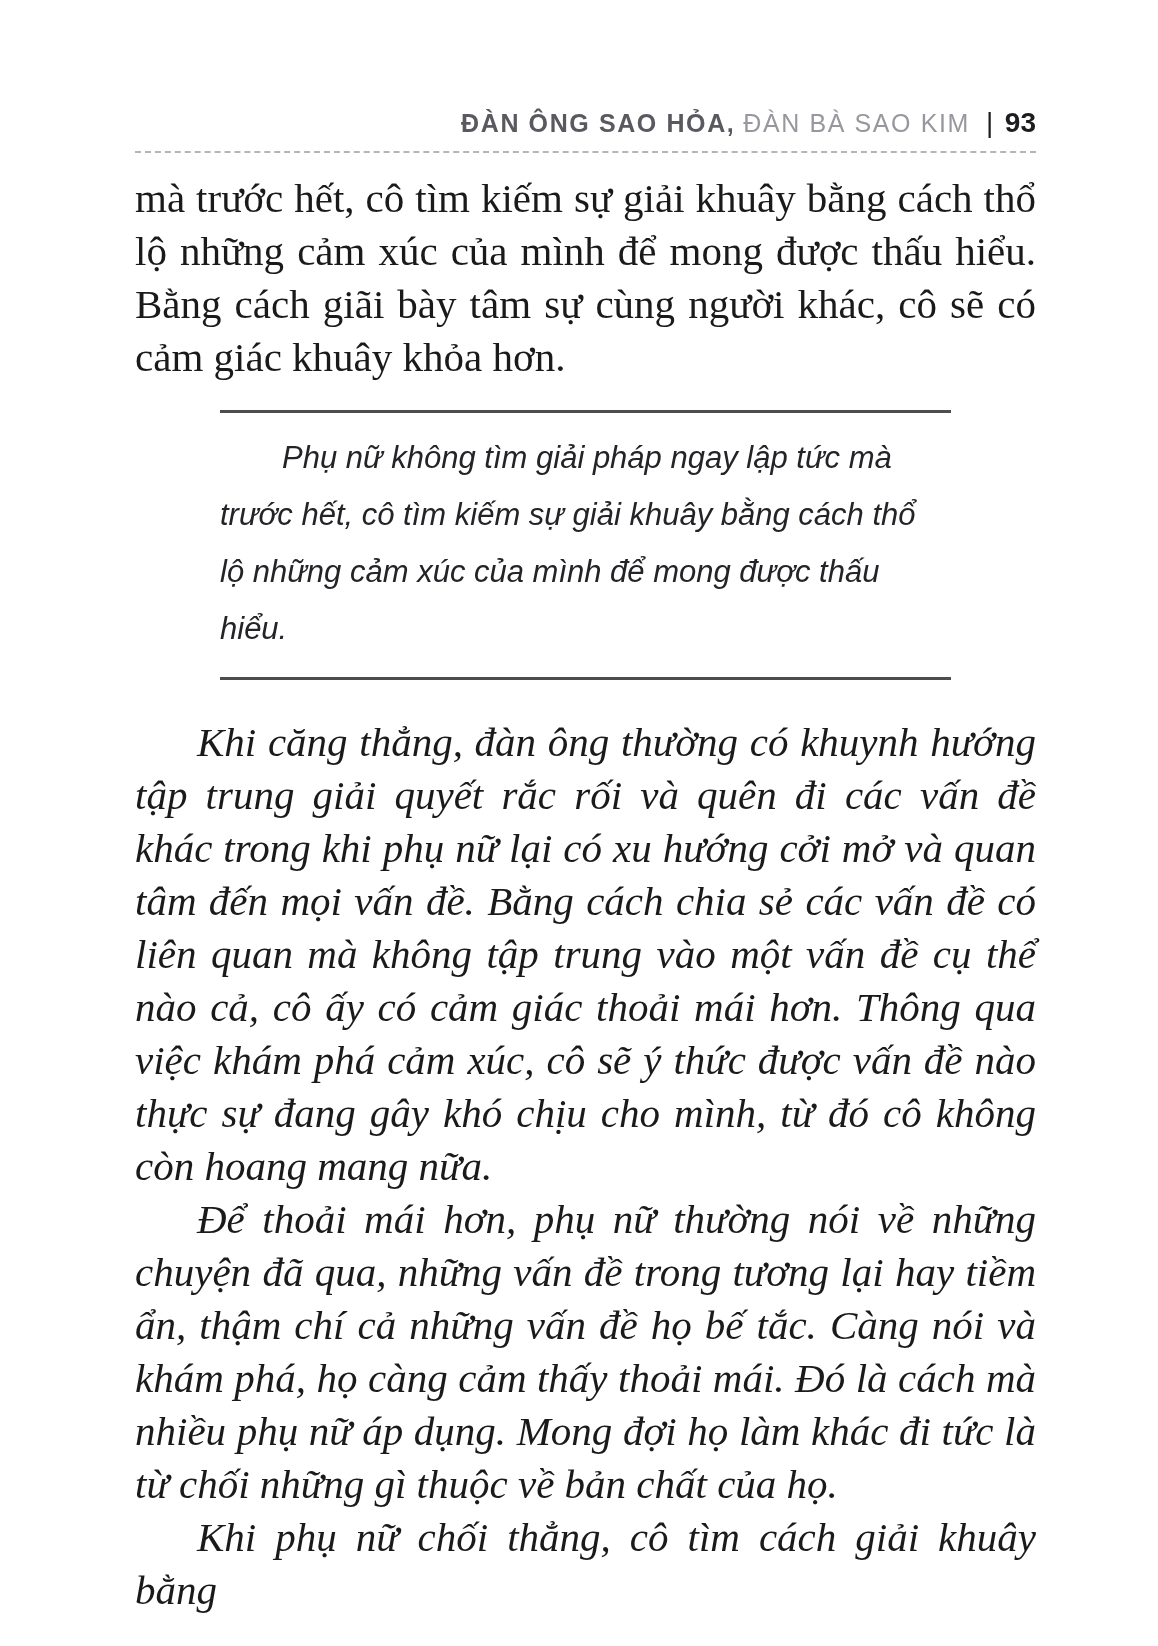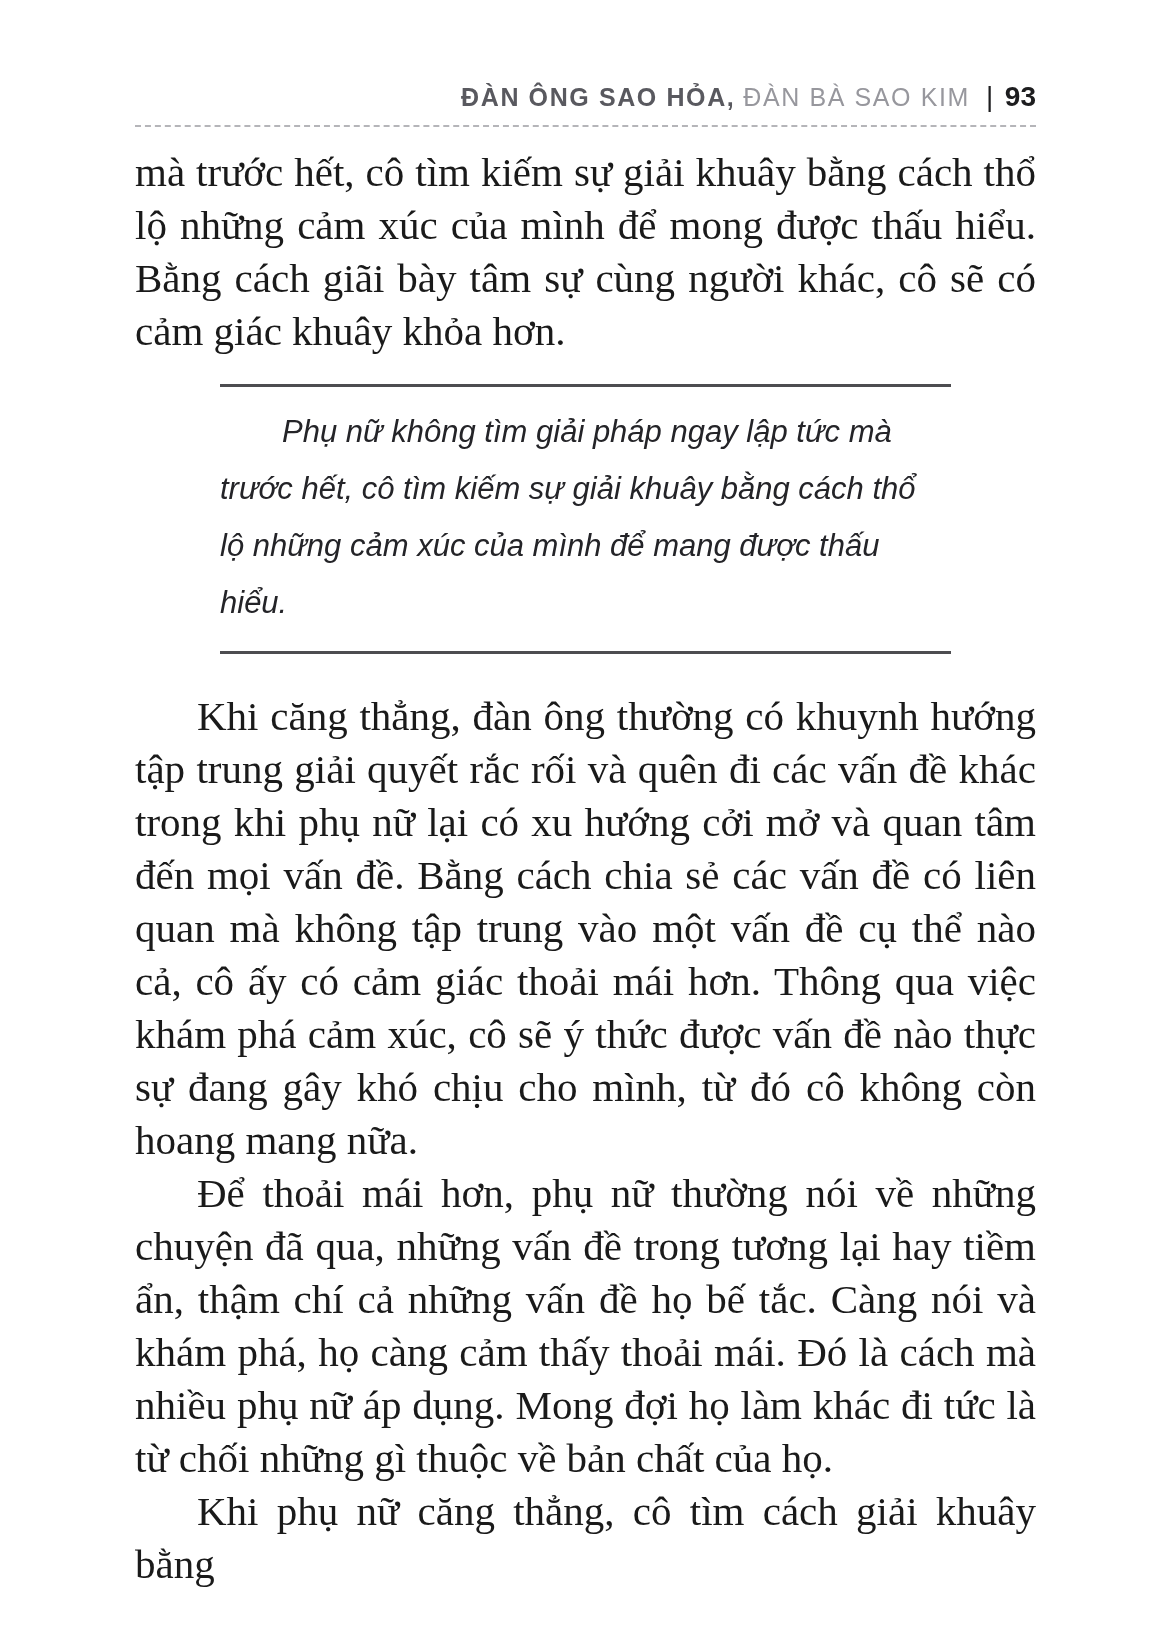--- a/index.html
+++ b/index.html
@@ -12,21 +12,21 @@
     --quote-rule: #4d4d50;
     --quote-text: #242428;
   }
   * { box-sizing: border-box; }
   html, body { margin: 0; padding: 0; background: #e9e9e9; }
   .page {
     width: 1158px;
     height: 1646px;
     margin: 0 auto;
     background: var(--page-bg);
-    padding: 82px 122px 0 135px;
+    padding: 108px 122px 0 135px;
     font-family: "Liberation Serif", serif;
     color: var(--body-text);
     overflow: hidden;
   }
   .running-header {
     text-align: right;
     font-family: "Liberation Sans", sans-serif;
     font-weight: bold;
     font-size: 25px;
     letter-spacing: 1.6px;
@@ -56,21 +56,21 @@
     margin: 13px 0 0 0;
   }
   .body-para {
     margin: 0;
     font-size: 41px;
     line-height: 53px;
     text-align: justify;
     color: var(--body-text);
   }
   .first-para { margin-top: 19px; }
-  .indent { text-indent: 62px; }
+  .indent { text-indent: 62px; font-style: italic; }
   .para-2 { margin-top: 36px; }
   .pullquote {
     margin: 26px 85px 0 85px;
     border-top: 3px solid var(--quote-rule);
     border-bottom: 3px solid var(--quote-rule);
     padding: 16px 6px 20px 0;
   }
   .pullquote p {
     margin: 0;
     font-family: "Liberation Sans", sans-serif;
@@ -91,24 +91,24 @@
     <span class="title-bold">ĐÀN ÔNG SAO HỎA,</span><span class="title-light">ĐÀN BÀ SAO KIM</span><span class="separator">|</span><span class="page-number">93</span>
   </header>
 
   <hr class="header-divider">
 
   <main>
 
     <p class="body-para first-para">mà trước hết, cô tìm kiếm sự giải khuây bằng cách thổ lộ những cảm xúc của mình để mong được thấu hiểu. Bằng cách giãi bày tâm sự cùng người khác, cô sẽ có cảm giác khuây khỏa hơn.</p>
 
     <figure class="pullquote">
-      <p>Phụ nữ không tìm giải pháp ngay lập tức mà trước hết, cô tìm kiếm sự giải khuây bằng cách thổ lộ những cảm xúc của mình để mang được thấu hiểu.</p>
+      <p>Phụ nữ không tìm giải pháp ngay lập tức mà trước hết, cô tìm kiếm sự giải khuây bằng cách thổ lộ những cảm xúc của mình để mong được thấu hiểu.</p>
     </figure>
 
     <p class="body-para indent para-2">Khi căng thẳng, đàn ông thường có khuynh hướng tập trung giải quyết rắc rối và quên đi các vấn đề khác trong khi phụ nữ lại có xu hướng cởi mở và quan tâm đến mọi vấn đề. Bằng cách chia sẻ các vấn đề có liên quan mà không tập trung vào một vấn đề cụ thể nào cả, cô ấy có cảm giác thoải mái hơn. Thông qua việc khám phá cảm xúc, cô sẽ ý thức được vấn đề nào thực sự đang gây khó chịu cho mình, từ đó cô không còn hoang mang nữa.</p>
 
     <p class="body-para indent">Để thoải mái hơn, phụ nữ thường nói về những chuyện đã qua, những vấn đề trong tương lại hay tiềm ẩn, thậm chí cả những vấn đề họ bế tắc. Càng nói và khám phá, họ càng cảm thấy thoải mái. Đó là cách mà nhiều phụ nữ áp dụng. Mong đợi họ làm khác đi tức là từ chối những gì thuộc về bản chất của họ.</p>
 
-    <p class="body-para indent">Khi phụ nữ căng thẳng, cô tìm cách giải khuây bằng</p>
+    <p class="body-para indent">Khi phụ nữ chối thẳng, cô tìm cách giải khuây bằng</p>
 
   </main>
 
 </div>
 
 </body></html>

